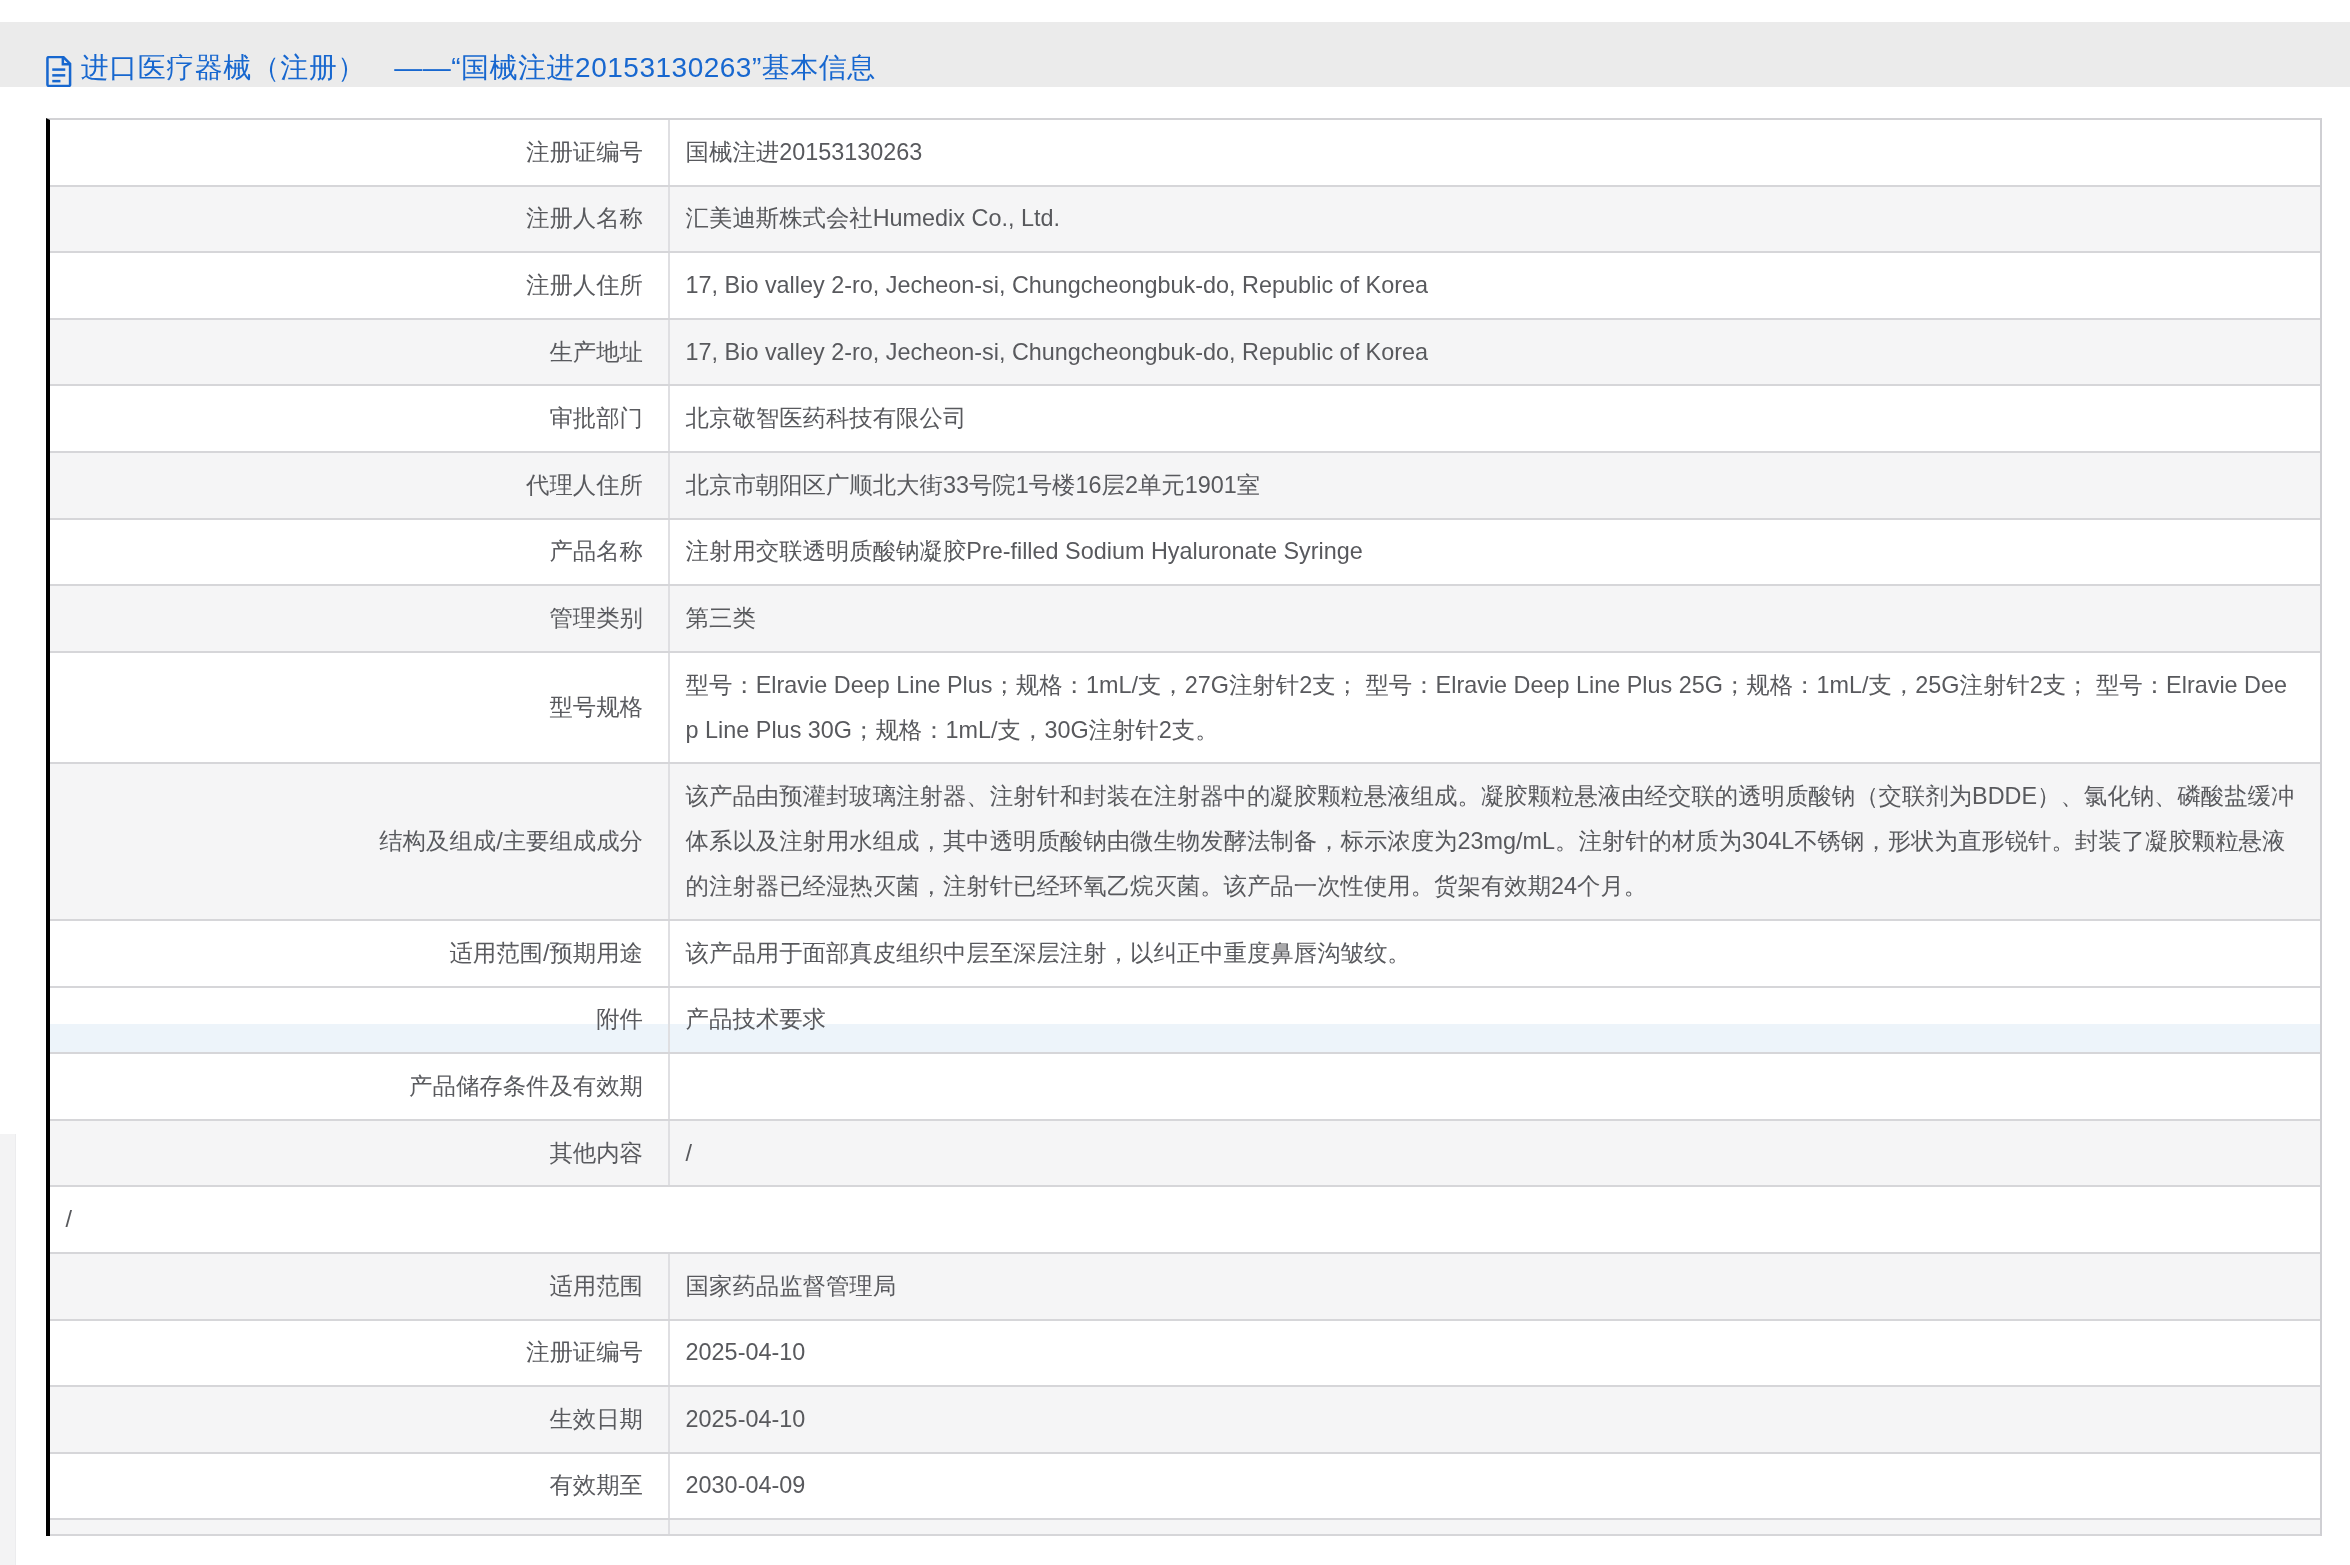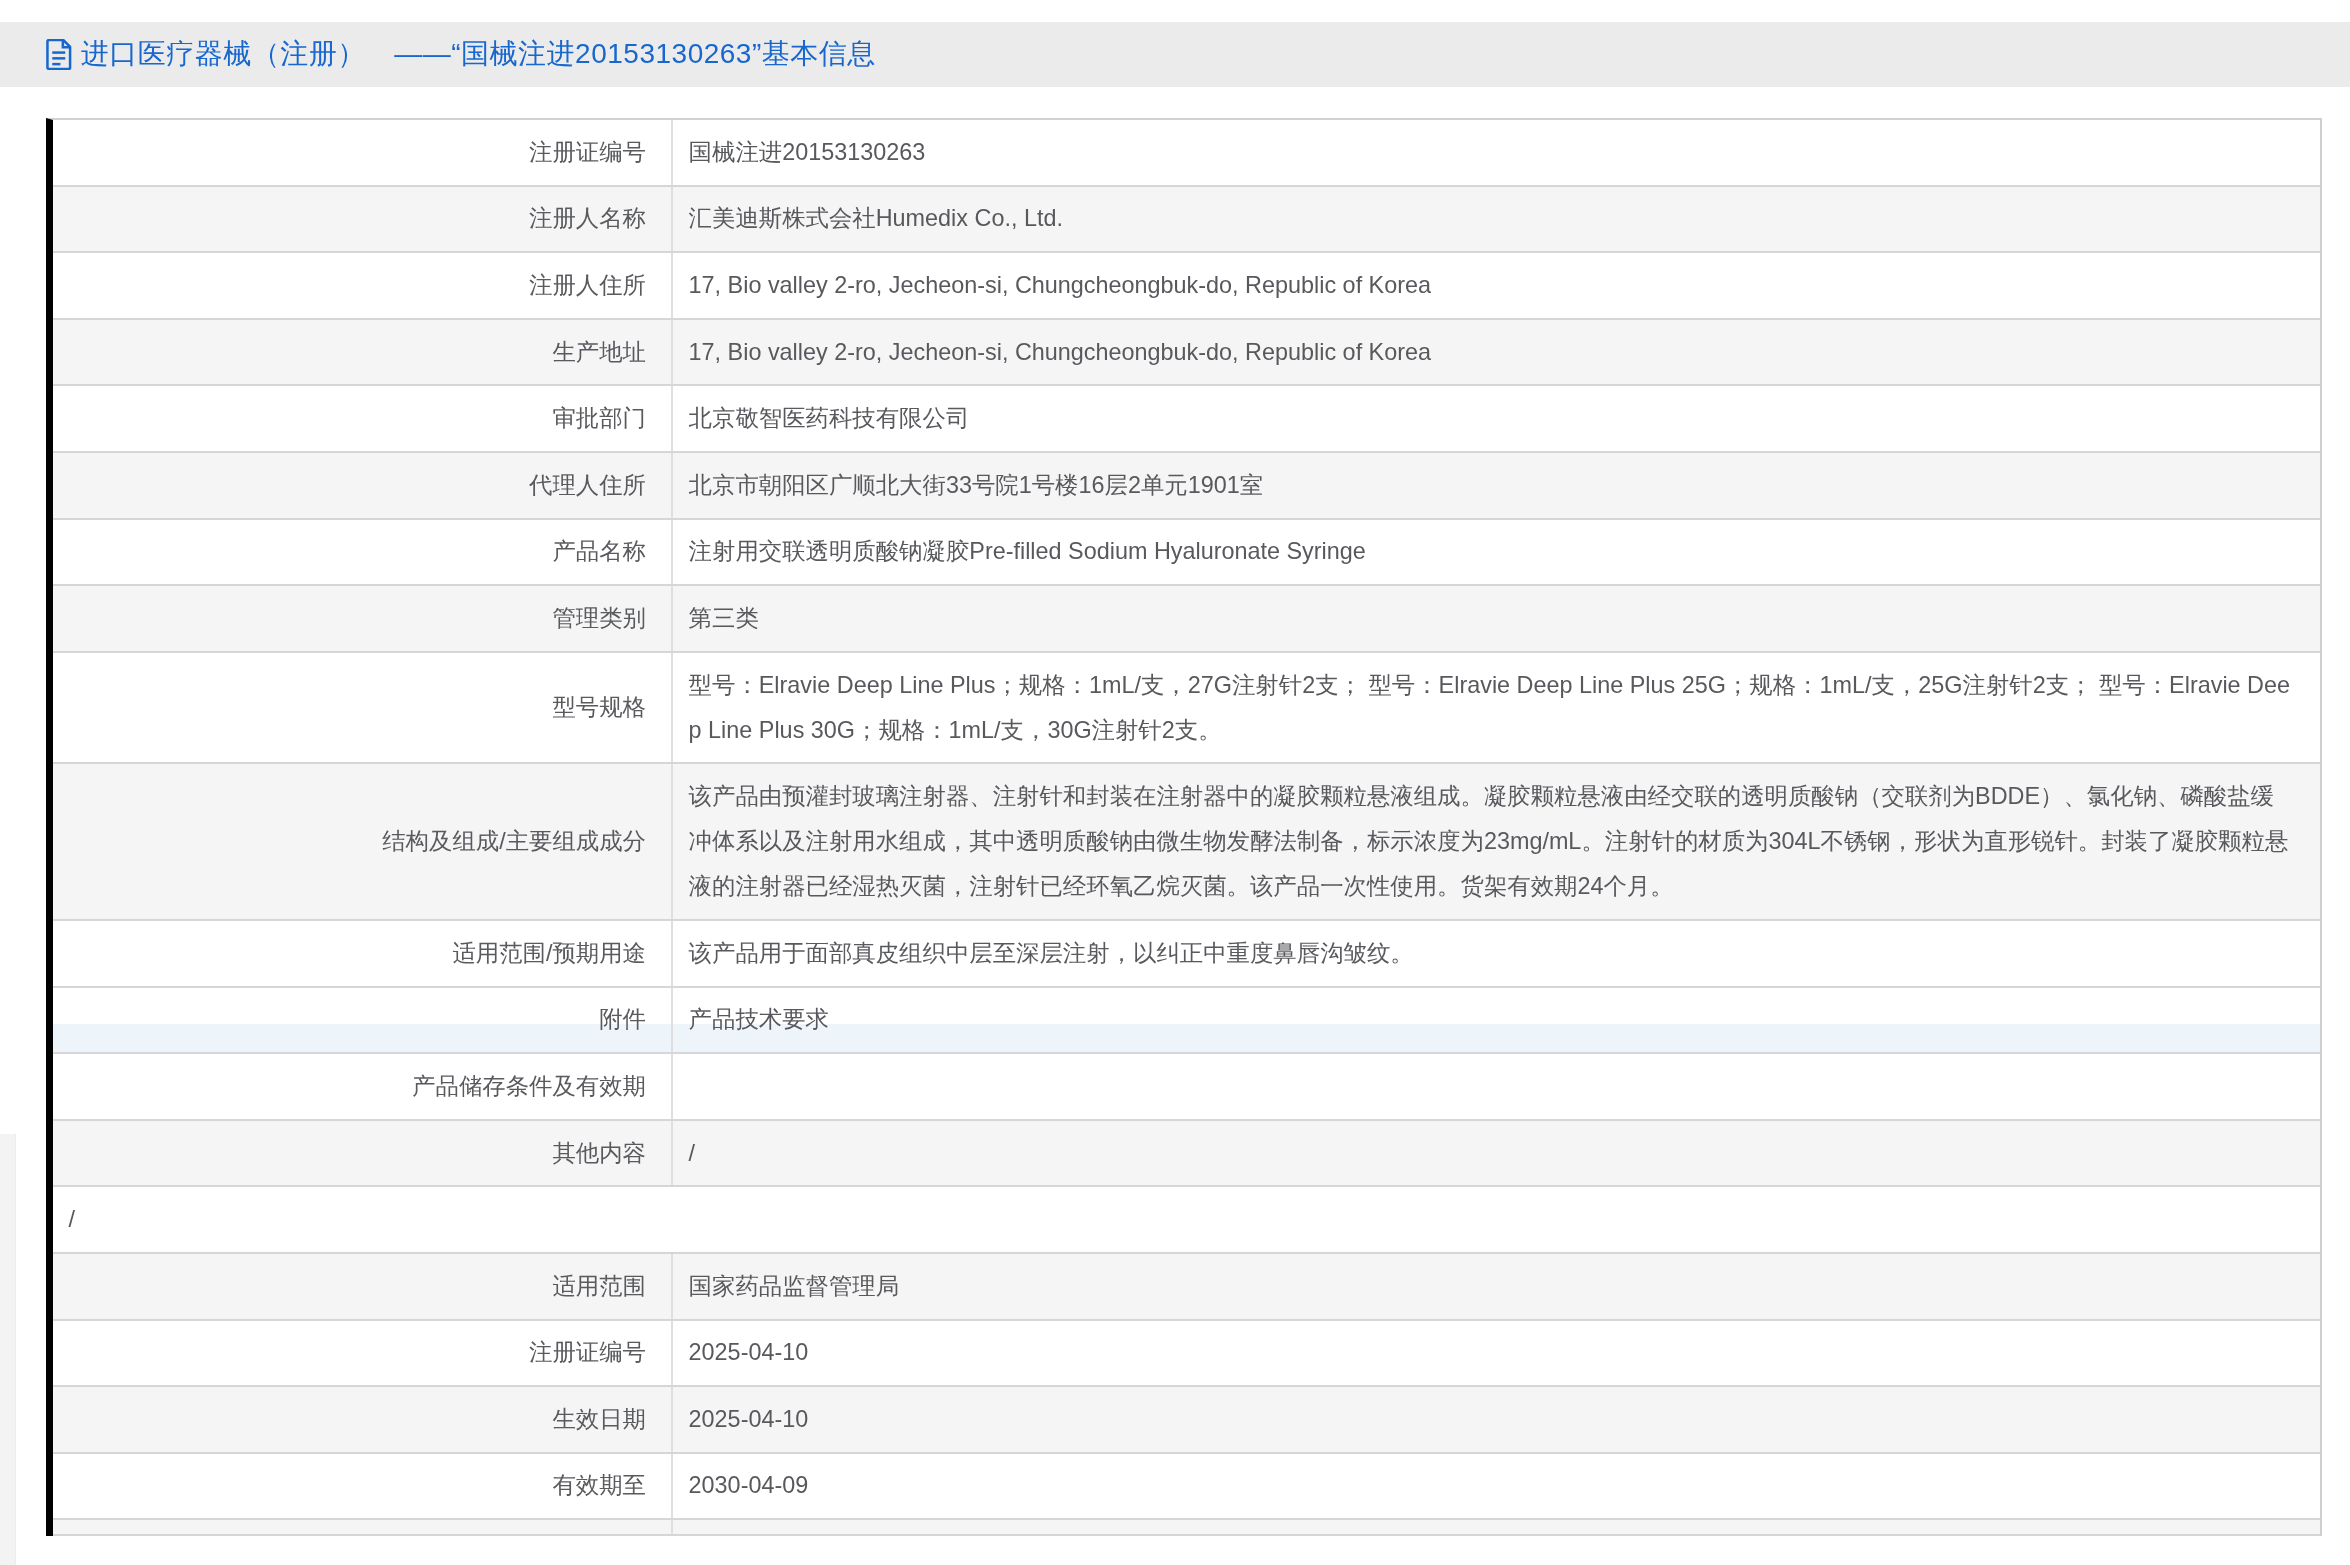--- a/index.html
+++ b/index.html
@@ -15,21 +15,21 @@
     position: relative;
     color: #58595d;
   }
   
   .title-band {
     margin-top: 21.5px;
     height: 65px;
     width: 100%;
     background: #ebebeb;
     display: flex;
-    align-items: center;
+    align-items: flex-end;
     padding-left: 46px;
     box-sizing: border-box;
   }
   .title-band .doc-icon {
     width: 26px;
     height: 31px;
     margin-right: 8.8px;
     flex: 0 0 auto;
     display: inline-block;
   }
@@ -41,21 +41,21 @@
     white-space: nowrap;
   }
   
   .reg-table {
     position: absolute;
     left: 46px;
     top: 118px;
     width: 2276px;
     box-sizing: border-box;
     border-top: 2px solid #d2d2d5;
-    border-left: 7px solid #000000;
+    border-left: 4px solid #000000;
     border-right: 2px solid #cfcfd3;
     background: #ec4899;
   }
   .row {
     display: flex;
     align-items: stretch;
     border-bottom: 2px solid #d6d6d9;
     background: #ffffff;
   }
   .row:nth-child(even) { background: #f5f5f6; }

